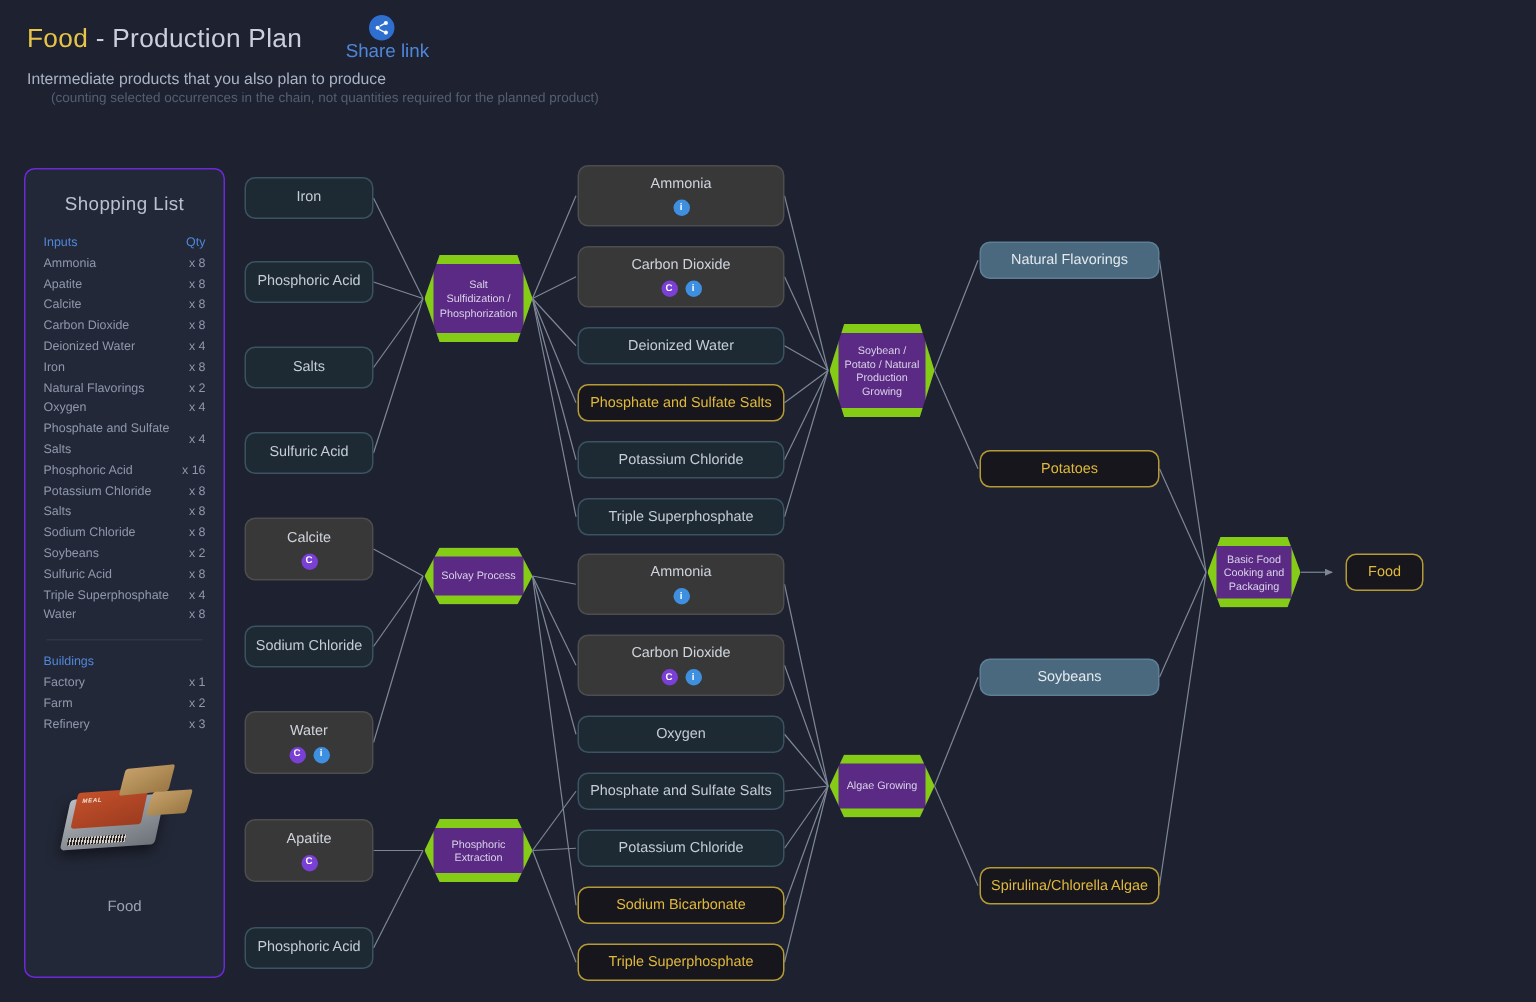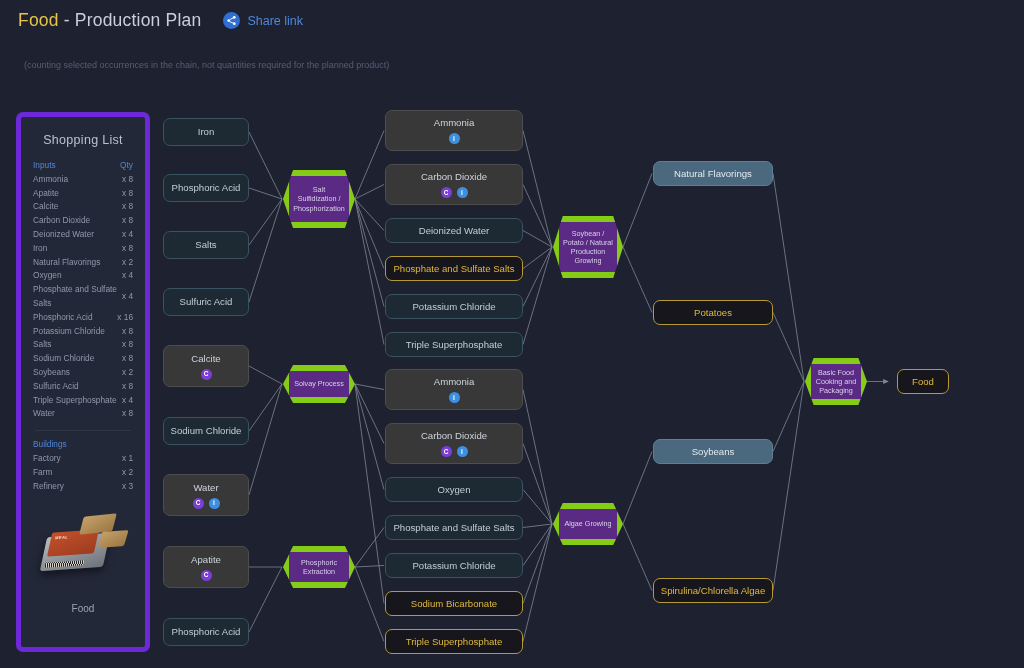--- a/index.html
+++ b/index.html
@@ -8,34 +8,34 @@
     background:#1d2130;
     font-family:"Liberation Sans", sans-serif;
     overflow:hidden;
   }
   #root { position:relative; width:1024px; height:500px; }
 
   
   .title-row { position:absolute; left:18px; top:10px; display:flex; align-items:center; }
   .title { font-size:17.5px; letter-spacing:.2px; color:#c9cfdd; white-space:nowrap; }
   .title .hl { color:#e8c547; }
-  .share-wrap { display:flex; align-items:center; margin-left:22px; cursor:pointer; }
+  .share-wrap { display:flex; align-items:center; margin-left:22px; cursor:pointer;flex-direction:column; }
   .share-ico { width:17px; height:17px; border-radius:50%; background:#2f6fd0;
                display:flex; align-items:center; justify-content:center; }
   .share-ico svg { display:block; }
   .share-txt { color:#4f87d8; font-size:12.5px; margin-left:7px; }
 
   .sub1 { position:absolute; left:18px; top:47px; font-size:10.5px; color:#aab3c4; }
-  .sub2 { position:absolute; left:24px; top:60px; font-size:9px; color:#565f72; }
+  .sub2 { position:absolute; left:34px; top:60px; font-size:9px; color:#565f72; }
   .inter { position:absolute; left:18px; top:77px; font-size:10.5px; color:#e0b93c; white-space:nowrap;}
   .inter span { margin-right:14px; }
 
   
   .sidebar { position:absolute; left:16px; top:112px; width:134px; height:540px;
-             background:#232838; border:5px solid #6d28d9; border-radius:7px; padding:10px 12px; }
+             background:#232838; border:1px solid #6d28d9; border-radius:7px; padding:10px 12px; }
   .sb-title { text-align:center; color:#b9c0cf; font-size:12.5px; margin:6px 0 12px; letter-spacing:.3px;}
   .sb-row { display:flex; justify-content:space-between; align-items:center;
             font-size:8.3px; line-height:13.8px; color:#8f98ab; }
   .sb-row.head { color:#4f87d8; }
   .sb-row .nm { max-width:88px; }
   .sb-row .qt { color:#8f98ab; white-space:nowrap;}
   .sb-row.head .qt { color:#4f87d8; }
   .sb-sep { height:1px; background:#2f3547; margin:9px 2px 7px; }
 
   .thumb { width:90px; height:82px; margin:16px auto 0; position:relative; }
@@ -92,20 +92,21 @@
           <circle cx="18" cy="5" r="3"></circle>
             <circle cx="6" cy="12" r="3"></circle>
             <circle cx="18" cy="19" r="3"></circle>
           <path d="M8.6 13.4l7 3.6-.9 1.8-7-3.6zM15.7 5.2l.9 1.8-7 3.6-.9-1.8z"></path>
         </svg>
       </span>
       <span class="share-txt">Share link</span>
     </div>
   </div>
 
+  <div class="sub1">Intermediate products that you also plan to produce</div>
   <div class="sub2">(counting selected occurrences in the chain, not quantities required for the planned product)</div>
 
   <div class="sidebar">
     <div class="sb-title">Shopping List</div>
     <div class="sb-row head">
       <span class="nm">Inputs</span>
       <span class="qt">Qty</span>
     </div>
     <div id="inputs-list">
         <div class="sb-row">

